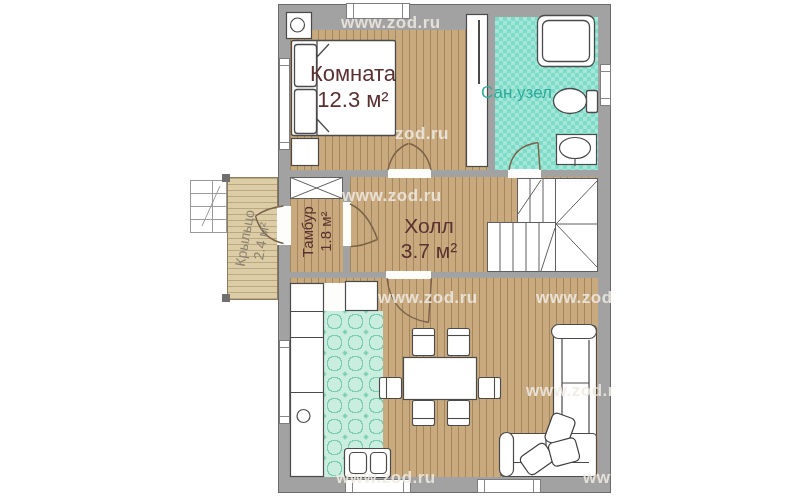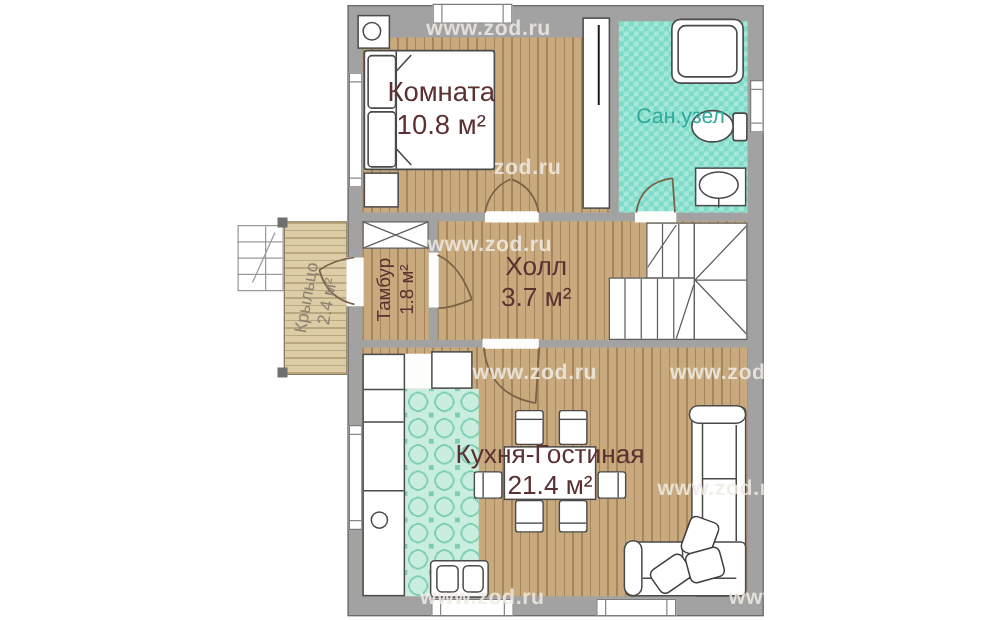--- a/index.html
+++ b/index.html
@@ -28,23 +28,23 @@
   
   .window{background:#fff;border:1px solid #7d7d7d;box-sizing:border-box;}
   .window.h{background-image:linear-gradient(#888,#888),linear-gradient(#888,#888);
      background-size:1px 100%;background-position:6px 0,calc(100% - 6px) 0;background-repeat:no-repeat;}
   .window.v{background-image:linear-gradient(#888,#888),linear-gradient(#888,#888);
      background-size:100% 1px;background-position:0 6px,0 calc(100% - 6px);background-repeat:no-repeat;}
   
   .room-label{color:#5a3030;text-align:center;line-height:1.18;z-index:30;}
   .room-label .nm,.room-label .ar{white-space:nowrap;}
   .lbl-bedroom{left:288px;top:61px;width:130px;font-size:22px;}
-  .lbl-hall{left:369px;top:202px;width:120px;font-size:21px;}
+  .lbl-hall{left:369px;top:214px;width:120px;font-size:21px;}
   .lbl-living{left:349px;top:352px;width:182px;font-size:21px;}
-  .lbl-bath{left:492px;top:83px;width:105px;font-size:17px;color:#2faa9c;}
+  .lbl-bath{left:464px;top:83px;width:105px;font-size:17px;color:#2faa9c;}
   .lbl-tambour{left:276px;top:200px;width:80px;font-size:15px;
      transform:rotate(-90deg);transform-origin:center;}
   .lbl-tambour.pos{left:277px;top:214px;}
   .lbl-porch{left:213px;top:223px;width:80px;font-size:14px;color:#8b8172;
      transform:rotate(-80deg);transform-origin:center;}
   
   #wm-layer{left:278px;top:4px;width:333px;height:489px;overflow:hidden;z-index:40;pointer-events:none;}
   .wm{position:absolute;font-weight:bold;font-size:17px;color:rgba(238,235,228,.85);
       white-space:nowrap;letter-spacing:.5px;}
   svg{position:absolute;left:0;top:0;z-index:20;}
@@ -180,40 +180,36 @@
       <path d="M388 170 Q392 150 408.5 143.5 M431 170 Q427 150 409.5 143.5"></path>
       <path d="M509 170 Q512.5 146 538 142.5 M540 170 L538 142.5"></path>
       <path d="M387 278 Q391 316 428.5 322.5 M431.5 278 L428.5 322.5"></path>
       <path d="M350 204 Q368 212 377.5 239.5 M377.5 239.5 Q361 246.5 351 246.5"></path>
       <path d="M283.5 206 Q268 207.5 255.5 216 M255.5 216 Q261.5 238.5 283.5 243.5"></path>
     </g>
   </svg>
 
   <div class="abs room-label lbl-bedroom">
     <div class="nm">Комната</div>
-    <div class="ar">10.8 м²</div>
+    <div class="ar">12.3 м²</div>
   </div>
   <div class="abs room-label lbl-bath">
     <div class="nm">Сан.узел</div>
   </div>
   <div class="abs room-label lbl-hall">
     <div class="nm">Холл</div>
     <div class="ar">3.7 м²</div>
   </div>
   <div class="abs room-label lbl-tambour pos">
     <div class="nm">Тамбур</div>
     <div class="ar">1.8 м²</div>
   </div>
   <div class="abs room-label lbl-porch">
     <div class="nm">Крыльцо</div>
     <div class="ar">2.4 м²</div>
-  </div>
-  <div class="abs room-label lbl-living">
-    <div class="nm">Кухня-Гостиная</div>
-    <div class="ar">21.4 м²</div>
   </div>
 
   <div id="wm-layer" class="abs">
     <span class="wm" style="left:63px;top:9px;">www.zod.ru</span>
     <span class="wm" style="left:117px;top:120px;">zod.ru</span>
     <span class="wm" style="left:64px;top:182px;">www.zod.ru</span>
     <span class="wm" style="left:100px;top:284px;">www.zod.ru</span>
     <span class="wm" style="left:258px;top:284px;">www.zod.ru</span>
     <span class="wm" style="left:248px;top:377px;">www.zod.ru</span>
     <span class="wm" style="left:58px;top:464px;">www.zod.ru</span>

